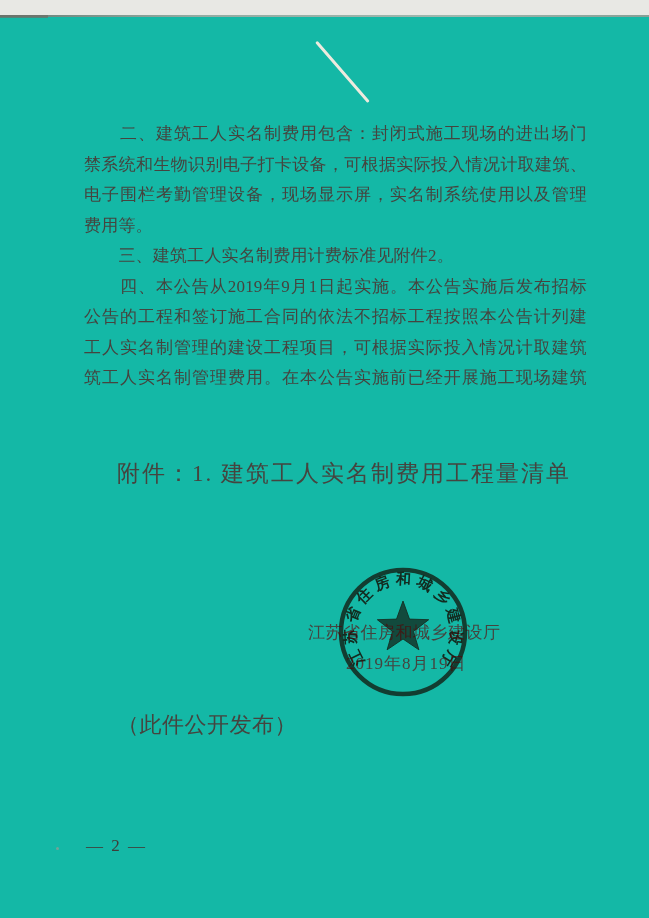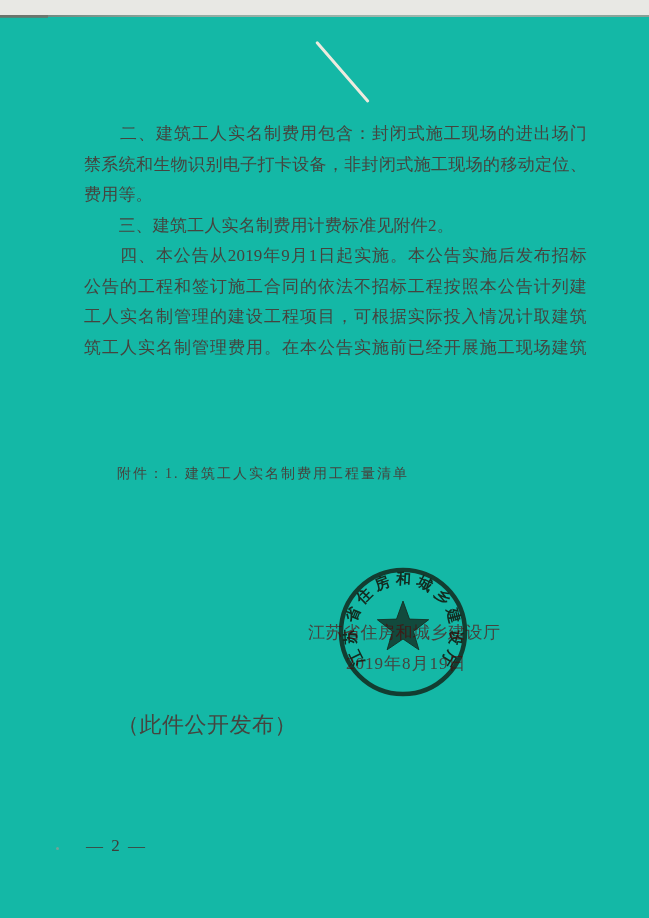--- a/index.html
+++ b/index.html
@@ -32,21 +32,21 @@
   
   .doc-body{
     position:absolute;left:84px;top:104px;width:503px;
     font-size:17px;line-height:30.5px;letter-spacing:.2px;
   }
   .line{height:30.5px;white-space:nowrap;}
   .line.fill{white-space:normal;text-align:justify;text-align-last:justify;}
   
   .attachments{
     position:absolute;left:117px;top:443px;
-    font-size:14px;line-height:31px;letter-spacing:2px;
+    font-size:23px;line-height:31px;letter-spacing:2px;
   }
   .attach-line2{margin-left:47px;}
   
   .sig-issuer{
     position:absolute;left:308px;top:606px;font-size:17px;letter-spacing:.5px;
   }
   .sig-date{
     position:absolute;left:346px;top:637px;font-size:17px;letter-spacing:1px;
   }
   
@@ -71,21 +71,22 @@
 
 <div class="page">
 
   <div class="scan-edge-top"></div>
   <div class="scan-edge-top-left"></div>
   <div class="crease"></div>
   <div class="speck"></div>
 
   <div class="doc-body">
     <div class="line fill">　　二、建筑工人实名制费用包含：封闭式施工现场的进出场门</div>
-    <div class="line fill">禁系统和生物识别电子打卡设备，非封闭式施工现场的移动定位、</div>
+    <div class="line fill">禁系统和生物识别电子打卡设备，可根据实际投入情况计取建筑、</div>
+    <div class="line fill">电子围栏考勤管理设备，现场显示屏，实名制系统使用以及管理</div>
     <div class="line">费用等。</div>
     <div class="line">　　三、建筑工人实名制费用计费标准见附件2。</div>
     <div class="line fill">　　四、本公告从2019年9月1日起实施。本公告实施后发布招标</div>
     <div class="line fill">公告的工程和签订施工合同的依法不招标工程按照本公告计列建</div>
     <div class="line fill">工人实名制管理的建设工程项目，可根据实际投入情况计取建筑</div>
     <div class="line fill">筑工人实名制管理费用。在本公告实施前已经开展施工现场建筑</div>
   </div>
 
   <div class="attachments">
     <div><span>附件：</span><span>1. 建筑工人实名制费用工程量清单</span></div>

